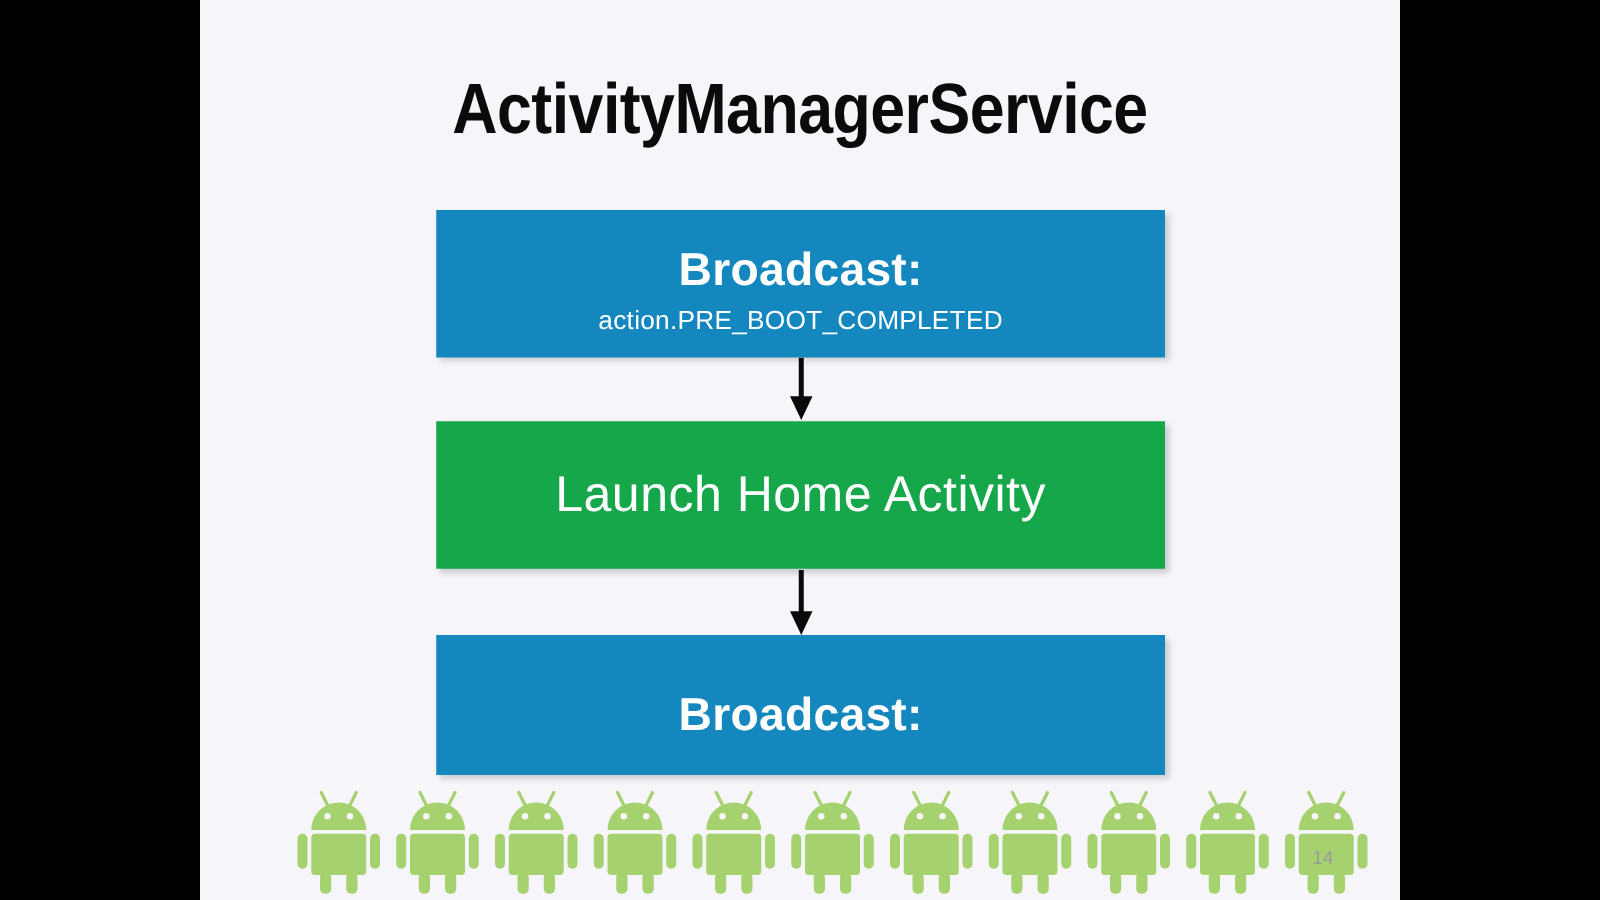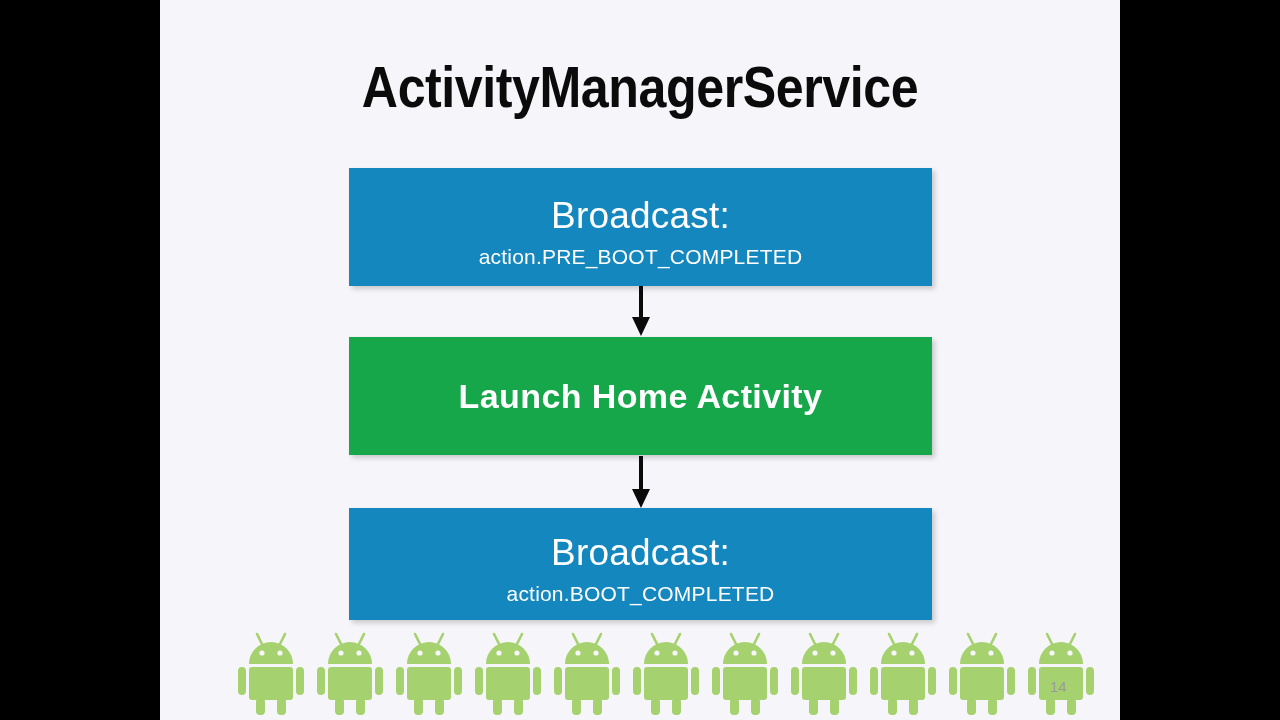--- a/index.html
+++ b/index.html
@@ -76,34 +76,34 @@
   .flow-box.blue  { background: #1487bf; }
   .flow-box.green { background: #16a74b; }
 
   #box-pre-boot   { top: 168px; height: 118px; }
   #box-launch     { top: 337px; height: 118px; }
   #box-boot       { top: 508px; height: 112px; }
 
   .box-line-primary {
     font-size: 37px;
     line-height: 44px;
-    font-weight: 400;
+    font-weight: 700;
     letter-spacing: 0.2px;
     margin-top: 16px;
   }
   .box-line-secondary {
     font-size: 21px;
     line-height: 38px;
     font-weight: 400;
     letter-spacing: 0.2px;
   }
   .box-line-single {
-    font-size: 34px;
+    font-size: 40px;
     line-height: 46px;
-    font-weight: 700;
+    font-weight: 400;
     letter-spacing: 0.4px;
     text-align: right;
   }
 
   
   .arrow {
     position: absolute;
     left: 481px;   
     width: 1px;
     height: 0;
@@ -165,21 +165,20 @@
 
     <div class="arrow" id="arrow-2">
       <svg width="24" height="53" viewBox="0 0 24 53" aria-hidden="true">
         <line x1="12" y1="0" x2="12" y2="36" stroke="#0a0a0a" stroke-width="4"></line>
         <polygon points="12,52 3,33 21,33" fill="#0a0a0a"></polygon>
       </svg>
     </div>
 
     <div id="box-boot" class="flow-box blue">
       <div class="box-line-primary">Broadcast:</div>
-      <div class="box-line-secondary">action.BOOT_COMPLETED</div>
     </div>
 
     <div id="android-row">
         <svg width="70" height="84" viewBox="0 0 70 84">
           <g fill="#a5d16f">
             <line x1="21" y1="2" x2="27" y2="14" stroke="#a5d16f" stroke-width="2.6" stroke-linecap="round"></line>
             <line x1="49" y1="2" x2="43" y2="14" stroke="#a5d16f" stroke-width="2.6" stroke-linecap="round"></line>
             <path d="M13 32 A22 22 0 0 1 57 32 Z"></path>
             <circle cx="26" cy="21" r="2.6" fill="#f6f6fa"></circle>
             <circle cx="44" cy="21" r="2.6" fill="#f6f6fa"></circle>

